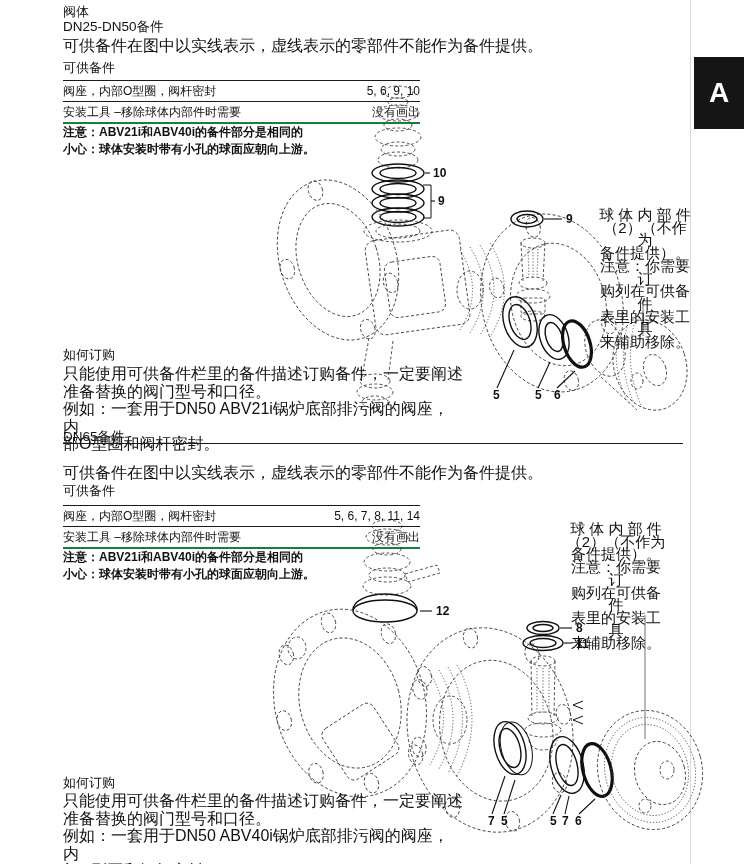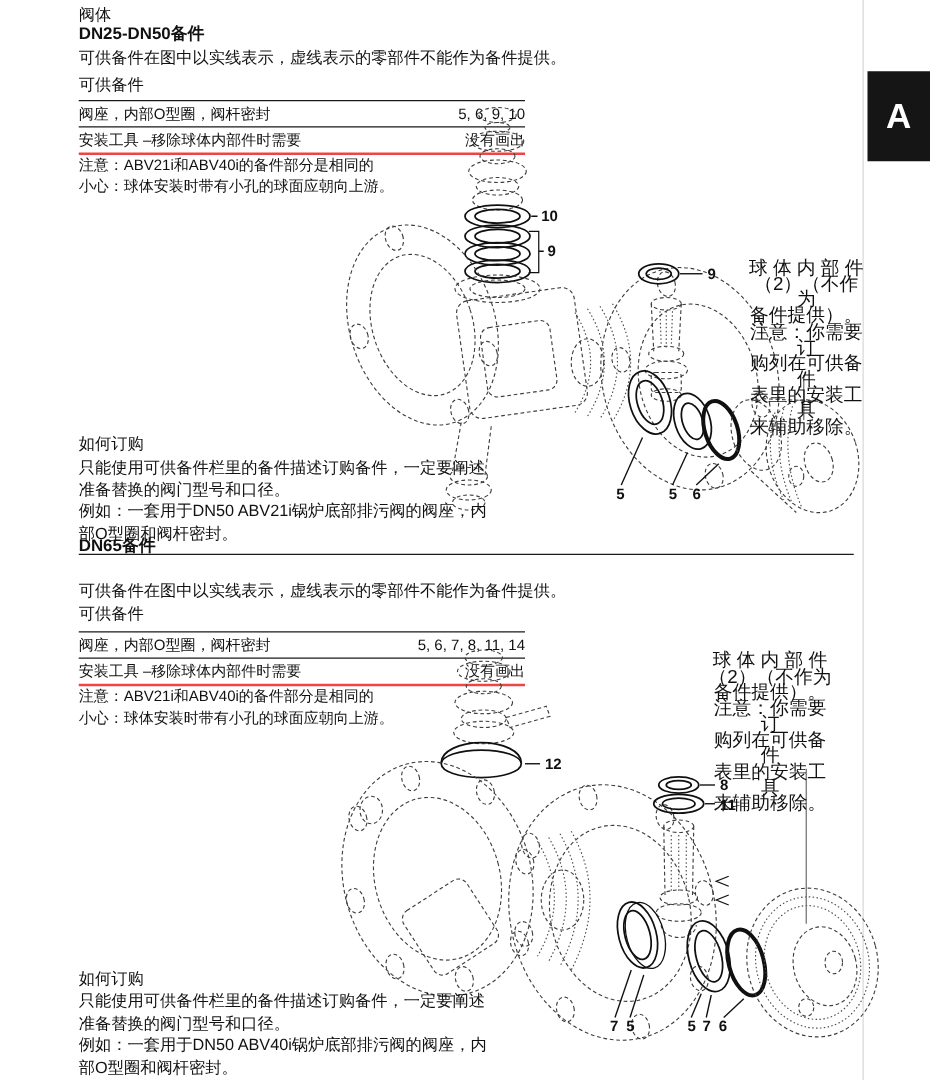--- a/index.html
+++ b/index.html
@@ -1,25 +1,25 @@
 <!DOCTYPE html>
 <html><head>
 <meta charset="utf-8">
 <style>
   html,body{margin:0;padding:0;background:#fff}
   body{width:744px;height:864px;position:relative;font-family:"Liberation Sans","DejaVu Sans",sans-serif;color:#111;overflow:hidden}
   .abs{position:absolute}
   .h1{font-size:13px;font-weight:normal;line-height:15px}
-  .h2{font-size:13.5px;font-weight:bold;line-height:15px}
-  .txt{font-size:13px;line-height:17.5px}
+  .h2{font-size:13.5px;font-weight:normal;line-height:15px}
+  .txt{font-size:16px;line-height:17.5px}
   .prelines{white-space:pre-line}
-  .spec-table{width:357px;border-bottom:2px solid #ef4444}
+  .spec-table{width:357px;border-bottom:2px solid #15803d}
   .spec-row{display:flex;justify-content:space-between;align-items:center;border-top:1px solid #1a1a1a;height:20px;font-size:12px}
   .spec-row .v{text-align:left;white-space:nowrap}
-  .note-line{font-size:12px;font-weight:normal;line-height:17px}
+  .note-line{font-size:12px;font-weight:bold;line-height:17px}
   .side-note{font-size:15px;line-height:12.7px;text-align:center;white-space:pre-line}
   .hr{height:1px;background:#1a1a1a}
   .tab{background:#151515;color:#fff;display:flex;align-items:center;justify-content:center;font-size:28px;font-weight:bold}
   .edge{width:1px;background:#d9d9d9}
   svg{display:block}
   .d{fill:none;stroke:#3d3d3d;stroke-width:0.9;stroke-dasharray:3 2.2}
   .dd{fill:none;stroke:#4a4a4a;stroke-width:0.9;stroke-dasharray:1.2 1.9}
   .s{fill:none;stroke:#101010;stroke-width:1.4}
   .st{fill:none;stroke:#101010;stroke-width:1}
   .s2{fill:none;stroke:#101010;stroke-width:3.2}

